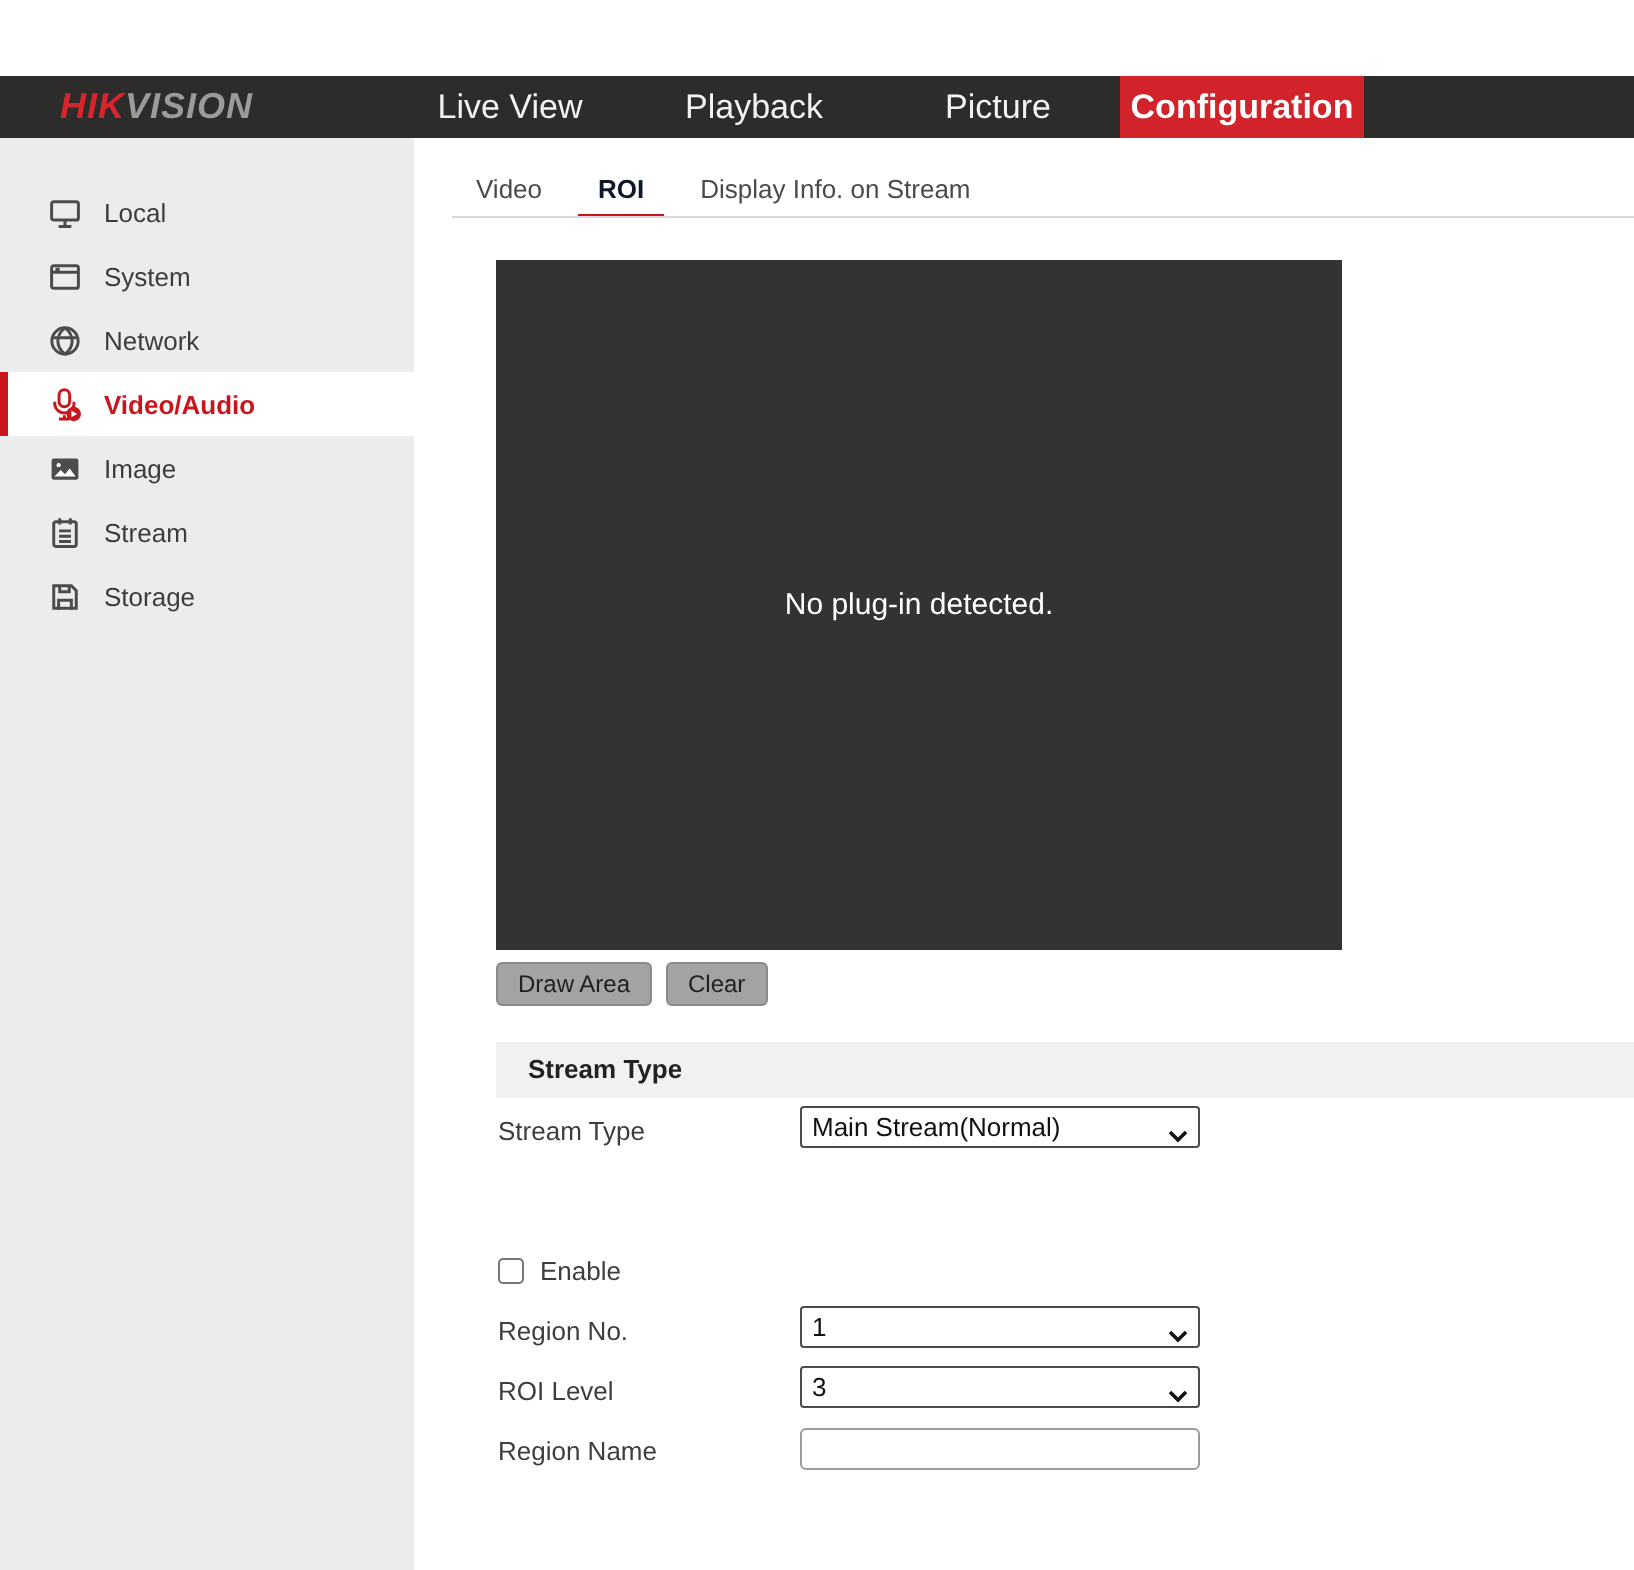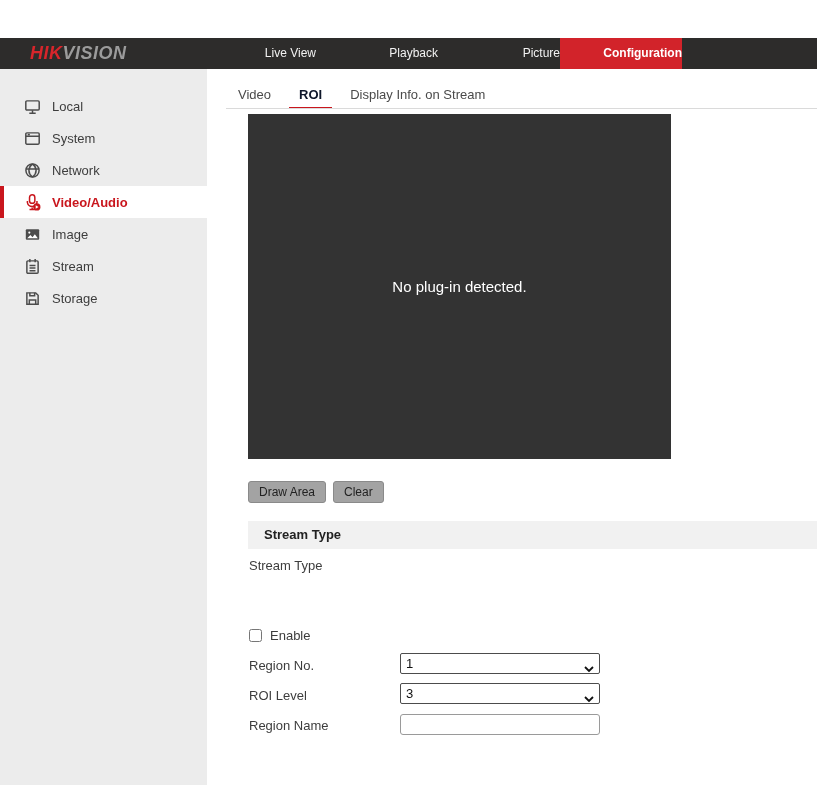--- a/index.html
+++ b/index.html
@@ -7,41 +7,41 @@
   body { font-family:"Liberation Sans", sans-serif; }
   #app { position:relative; width:817px; height:785px; background:#ffffff; overflow:hidden;margin-top:38px; }
 
   
   .topbar { position:absolute; left:0; top:0; width:817px; height:31px; background:#2d2c2b; }
   .logo { position:absolute; left:30px; top:0; height:31px; display:flex; align-items:center;
           font-style:italic; font-weight:bold; font-size:18px; letter-spacing:.5px; }
   .logo .hik { color:#d8252b; }
   .logo .vision { color:#9b9b9b; }
   .topnav { position:absolute; left:194px; top:0; height:31px; display:flex; }
-  .topnav .nav-item { width:122px; height:31px; line-height:31px; text-align:right;
-          color:#f2f2f2; font-size:12px; cursor:pointer; }
+  .topnav .nav-item { width:122px; height:31px; line-height:31px; text-align:center;
+          color:#f2f2f2; font-size:17px; cursor:pointer; }
   .topnav .nav-item.active { background:#d2232a; font-weight:bold; color:#ffffff; }
 
   
   .sidebar { position:absolute; left:0; top:31px; width:207px; height:754px; background:#ececec; padding-top:21px; }
   .side-item { position:relative; height:32px; display:flex; align-items:center; cursor:pointer; color:#3d3d3d; font-size:13px; }
   .side-item .sicon { position:absolute; left:24px; width:17px; height:17px; display:flex; align-items:center; justify-content:center; }
   .side-item .slabel { position:absolute; left:52px; }
   .side-item.active { background:#ffffff; color:#c9161d; font-weight:bold; }
   .side-item.active::before { content:""; position:absolute; left:0; top:0; width:4px; height:32px; background:#c9161d; }
   .sicon svg { display:block; }
 
   
   .tabs { position:absolute; left:228px; top:44px; height:27px; display:flex; }
   .tab { padding:0 10px; margin-right:8px; line-height:25px; font-size:13px; color:#4a4a4a; cursor:pointer; }
   .tab.active { color:#0f172a; font-weight:bold; border-bottom:2px solid #c9161d; }
   .tab-divider { position:absolute; left:226px; top:70px; width:591px; height:1px; background:#dadada; }
 
   
-  .preview { position:absolute; left:248px; top:76px; width:423px; height:345px; background:#333333;
+  .preview { position:absolute; left:248px; top:92px; width:423px; height:345px; background:#333333;
              display:flex; align-items:center; justify-content:center; }
   .preview-msg { color:#ffffff; font-size:15px; }
 
   
   .btn-small { position:absolute; top:443px; height:22px; padding:0 10px; background:#a3a3a3;
                border:1px solid #8a8a8a; border-radius:3px; font-size:12px; color:#222;
                font-family:"Liberation Sans", sans-serif; cursor:pointer; }
   .btn-draw { left:248px; }
   .btn-clear { left:333px; }
 
@@ -175,20 +175,30 @@
   <div class="preview">
     <span class="preview-msg">No plug-in detected.</span>
   </div>
 
   <button class="btn-small btn-draw">Draw Area</button>
   <button class="btn-small btn-clear">Clear</button>
 
   <div class="section-bar bar-stream">Stream Type</div>
 
   <span class="form-label" style="top:520px;">Stream Type</span>
+  <div class="sel-wrap" style="top:515px;">
+    <select>
+      <option>Main Stream(Normal)</option>
+    </select>
+    <span class="chev">
+      <svg width="10" height="8" viewBox="0 0 10 8" fill="none" stroke="#111" stroke-width="1.8">
+          <path d="M1 2l4 4 4-4"></path>
+        </svg>
+    </span>
+  </div>
 
 
   <input type="checkbox" class="chk" style="">
   <span class="chk-label">Enable</span>
 
   <span class="form-label" style="top:620px;">Region No.</span>
   <div class="sel-wrap" style="top:615px;">
     <select>
       <option>1</option>
     </select>

